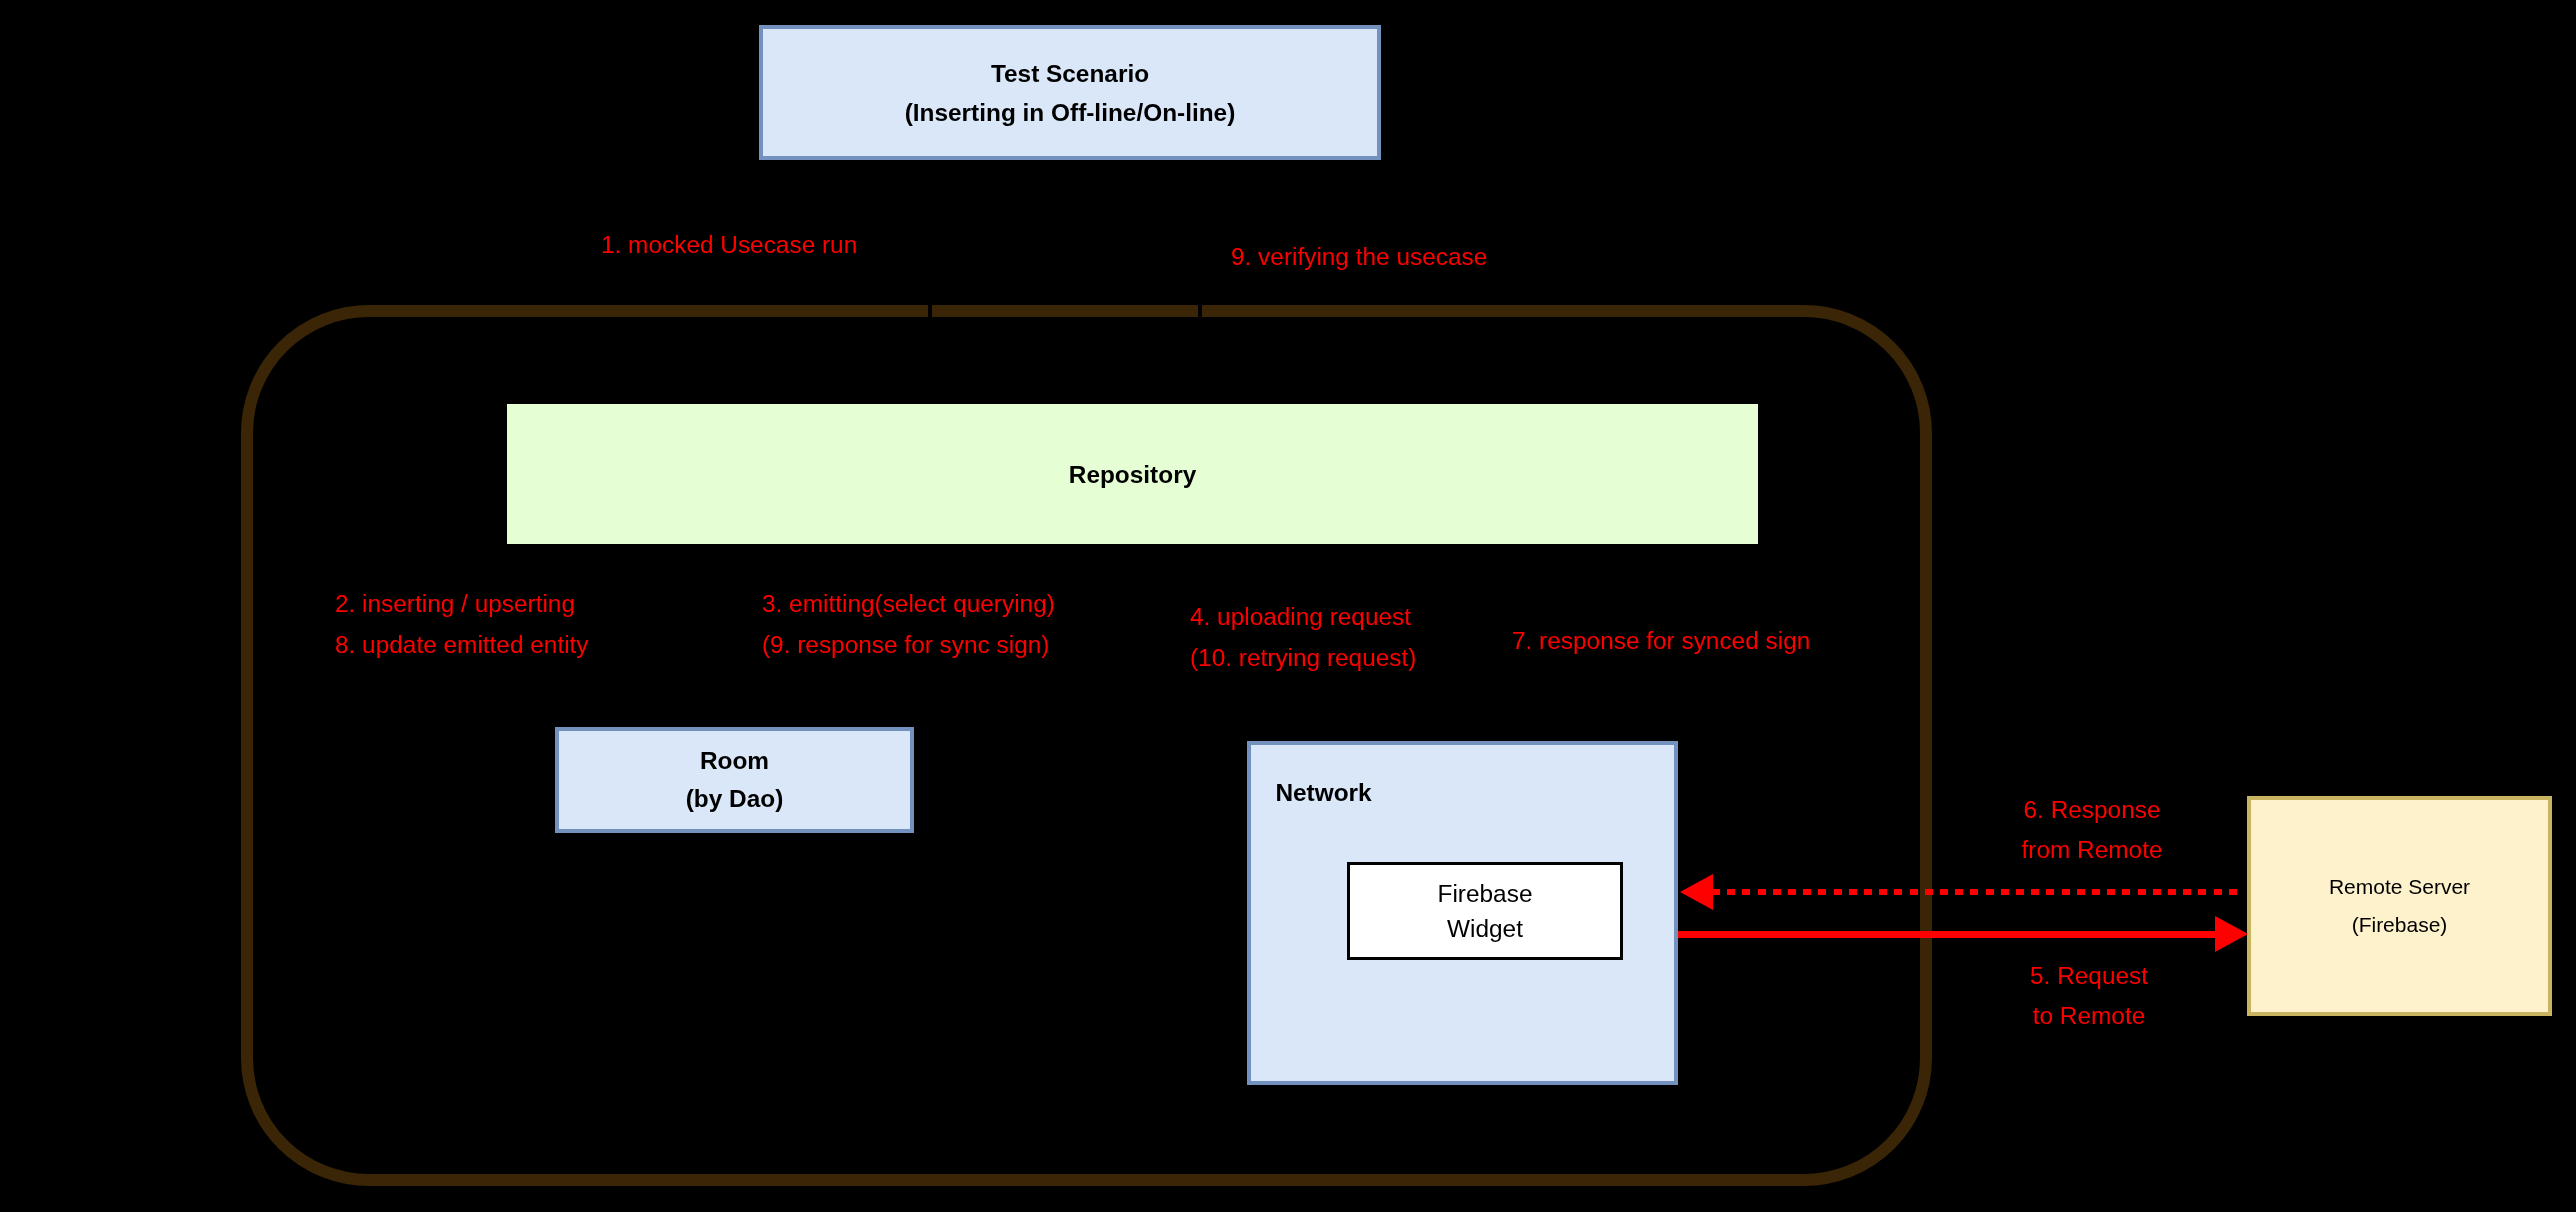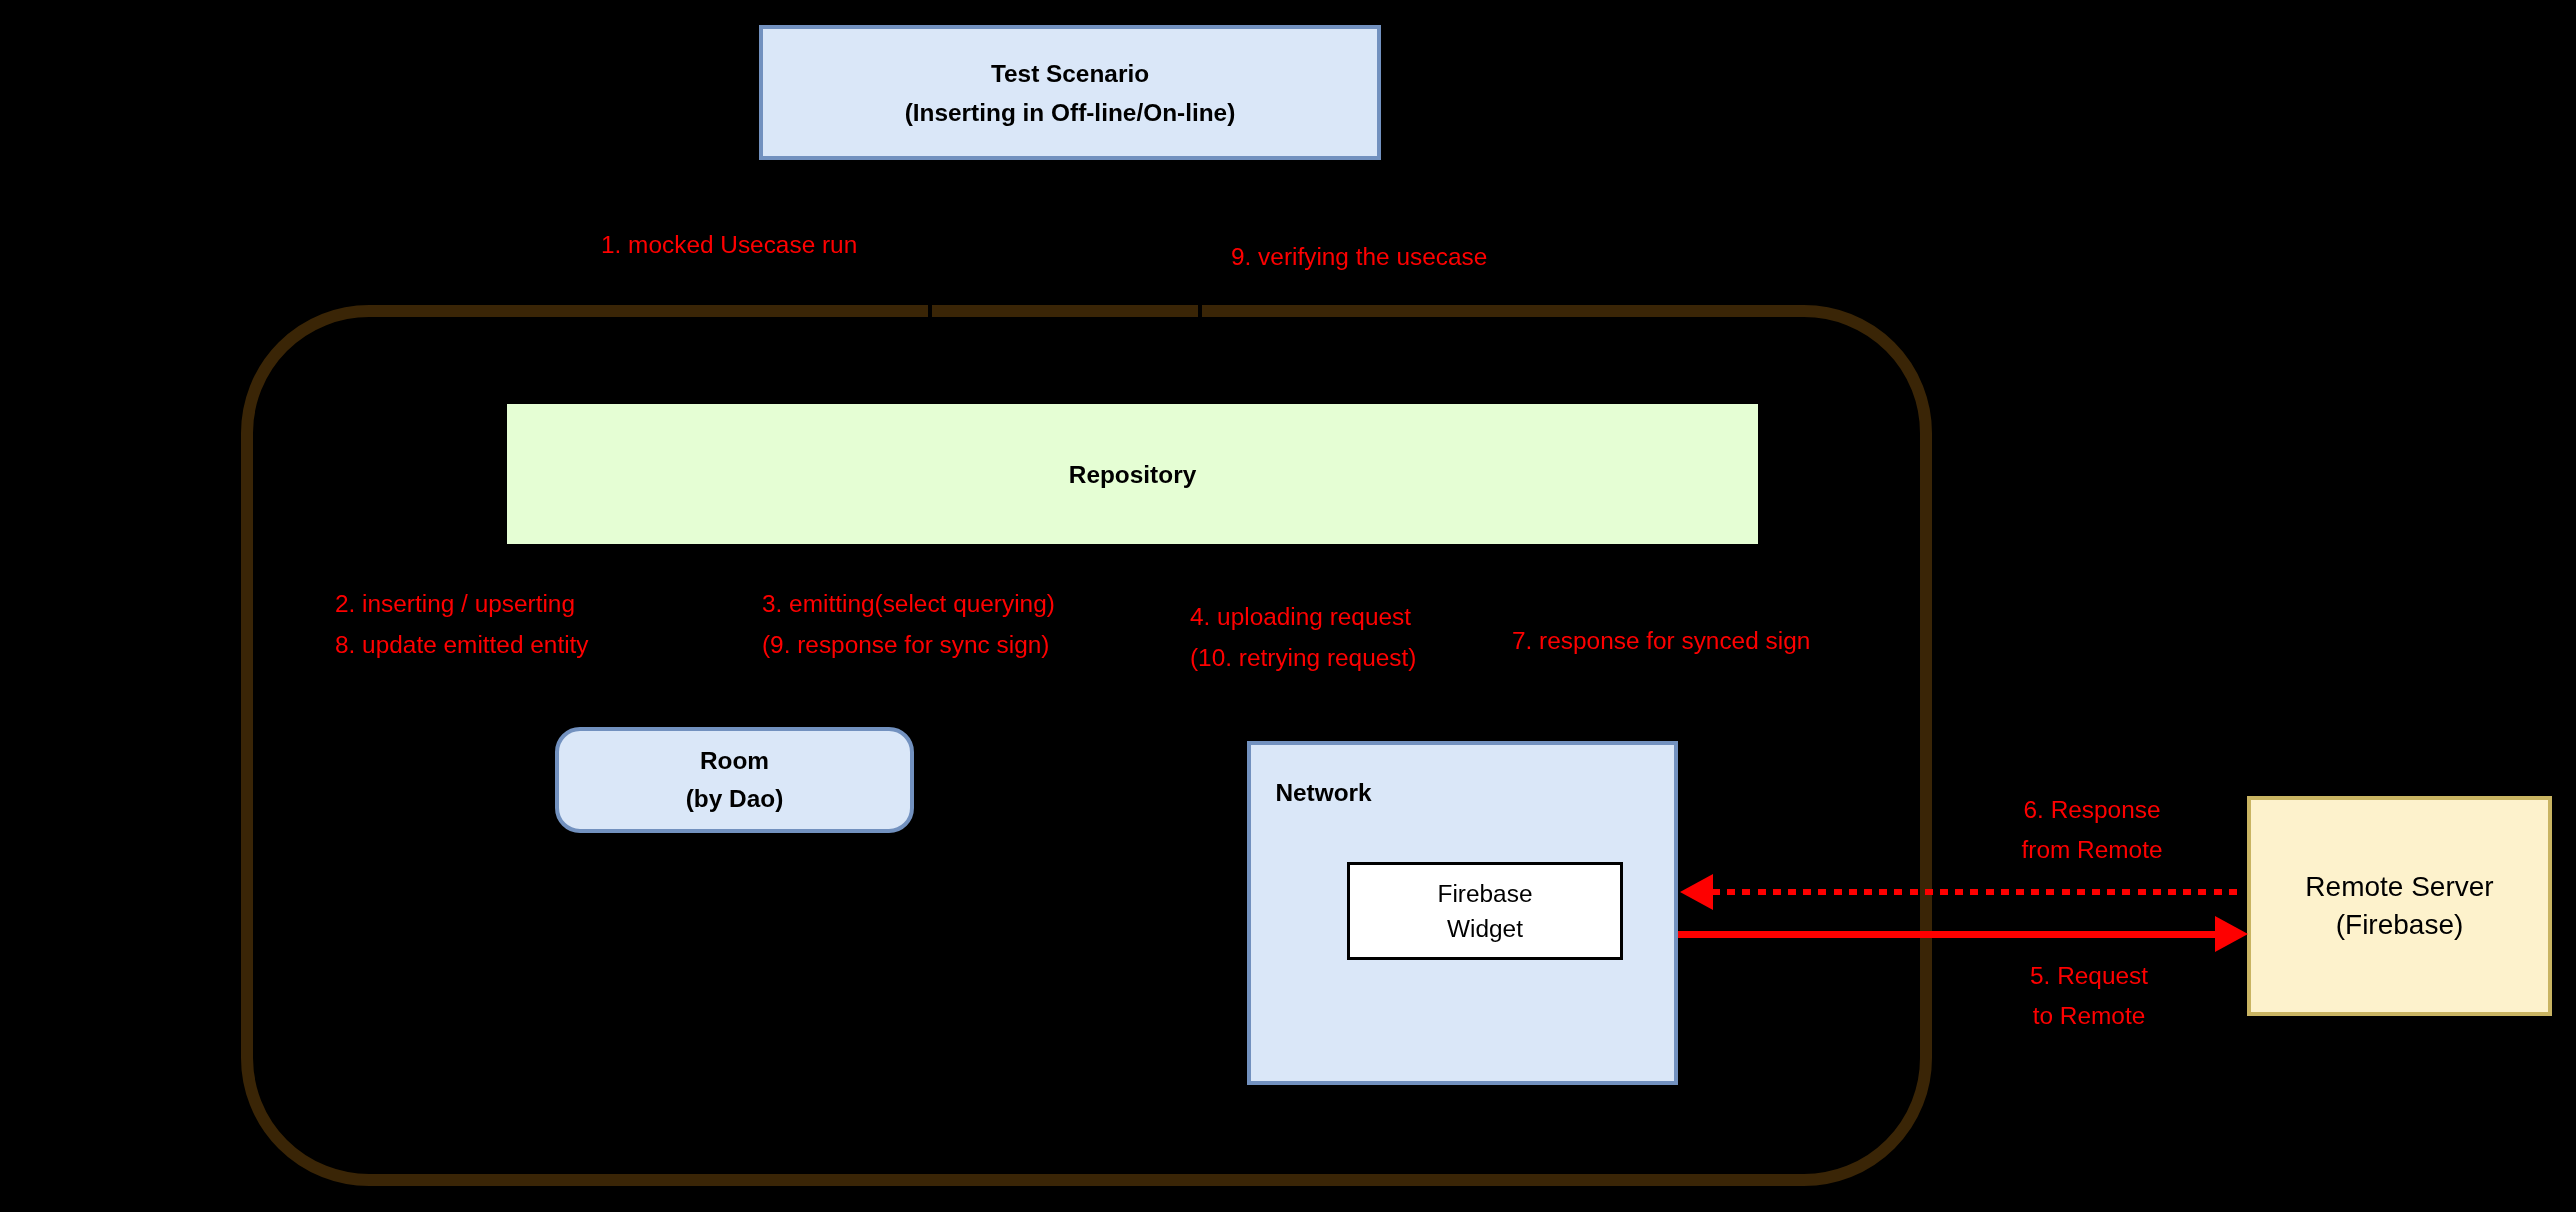--- a/index.html
+++ b/index.html
@@ -22,27 +22,27 @@
   .arrow-line-solid{position:absolute;background:#fe0000;z-index:3;}
   .arrow-line-dotted{
     position:absolute;height:5.5px;z-index:3;
     background:repeating-linear-gradient(90deg,#fe0000 0 8px,transparent 8px 15.2px);
   }
   .arrowhead{position:absolute;width:0;height:0;z-index:3;}
   .head-left{border-top:18.3px solid transparent;border-bottom:18.3px solid transparent;border-right:33px solid #fe0000;}
   .head-right{border-top:18.3px solid transparent;border-bottom:18.3px solid transparent;border-left:33px solid #fe0000;}
   #box-test{left:759px;top:25px;width:622px;height:135px;}
   #box-repository{left:507px;top:404px;width:1251px;height:140px;background:#e5fed4;z-index:2;}
-  #box-room{left:555px;top:727px;width:359px;height:106px;z-index:2;border-radius:25px;}
+  #box-room{left:555px;top:727px;width:359px;height:106px;z-index:2;}
   #box-network{left:1247px;top:741px;width:431px;height:344px;z-index:2;
     align-items:flex-start;justify-content:flex-start;padding:28px 0 0 24.4px;text-align:left;}
   #box-widget{left:1347px;top:862px;width:276px;height:98px;background:#fff;border:3px solid #000;z-index:3;}
   #box-remote{left:2247px;top:796px;width:305px;height:220px;background:#fdf2cc;border:4.3px solid #c9b462;z-index:2;}
   .t-widget{font-size:24.4px;line-height:35px;color:#000;font-weight:400;}
-  .t-remote{font-size:28px;line-height:38px;color:#000;font-weight:400;}
+  .t-remote{font-size:21px;line-height:38px;color:#000;font-weight:400;}
   .center-red{text-align:center;white-space:nowrap;}
 </style>
 </head>
 <body>
 
 <div id="stage">
 
   <div class="container-border"></div>
 
   <div class="line connector" style="left:928px;top:160px;width:3.7px;height:245px;"></div>

